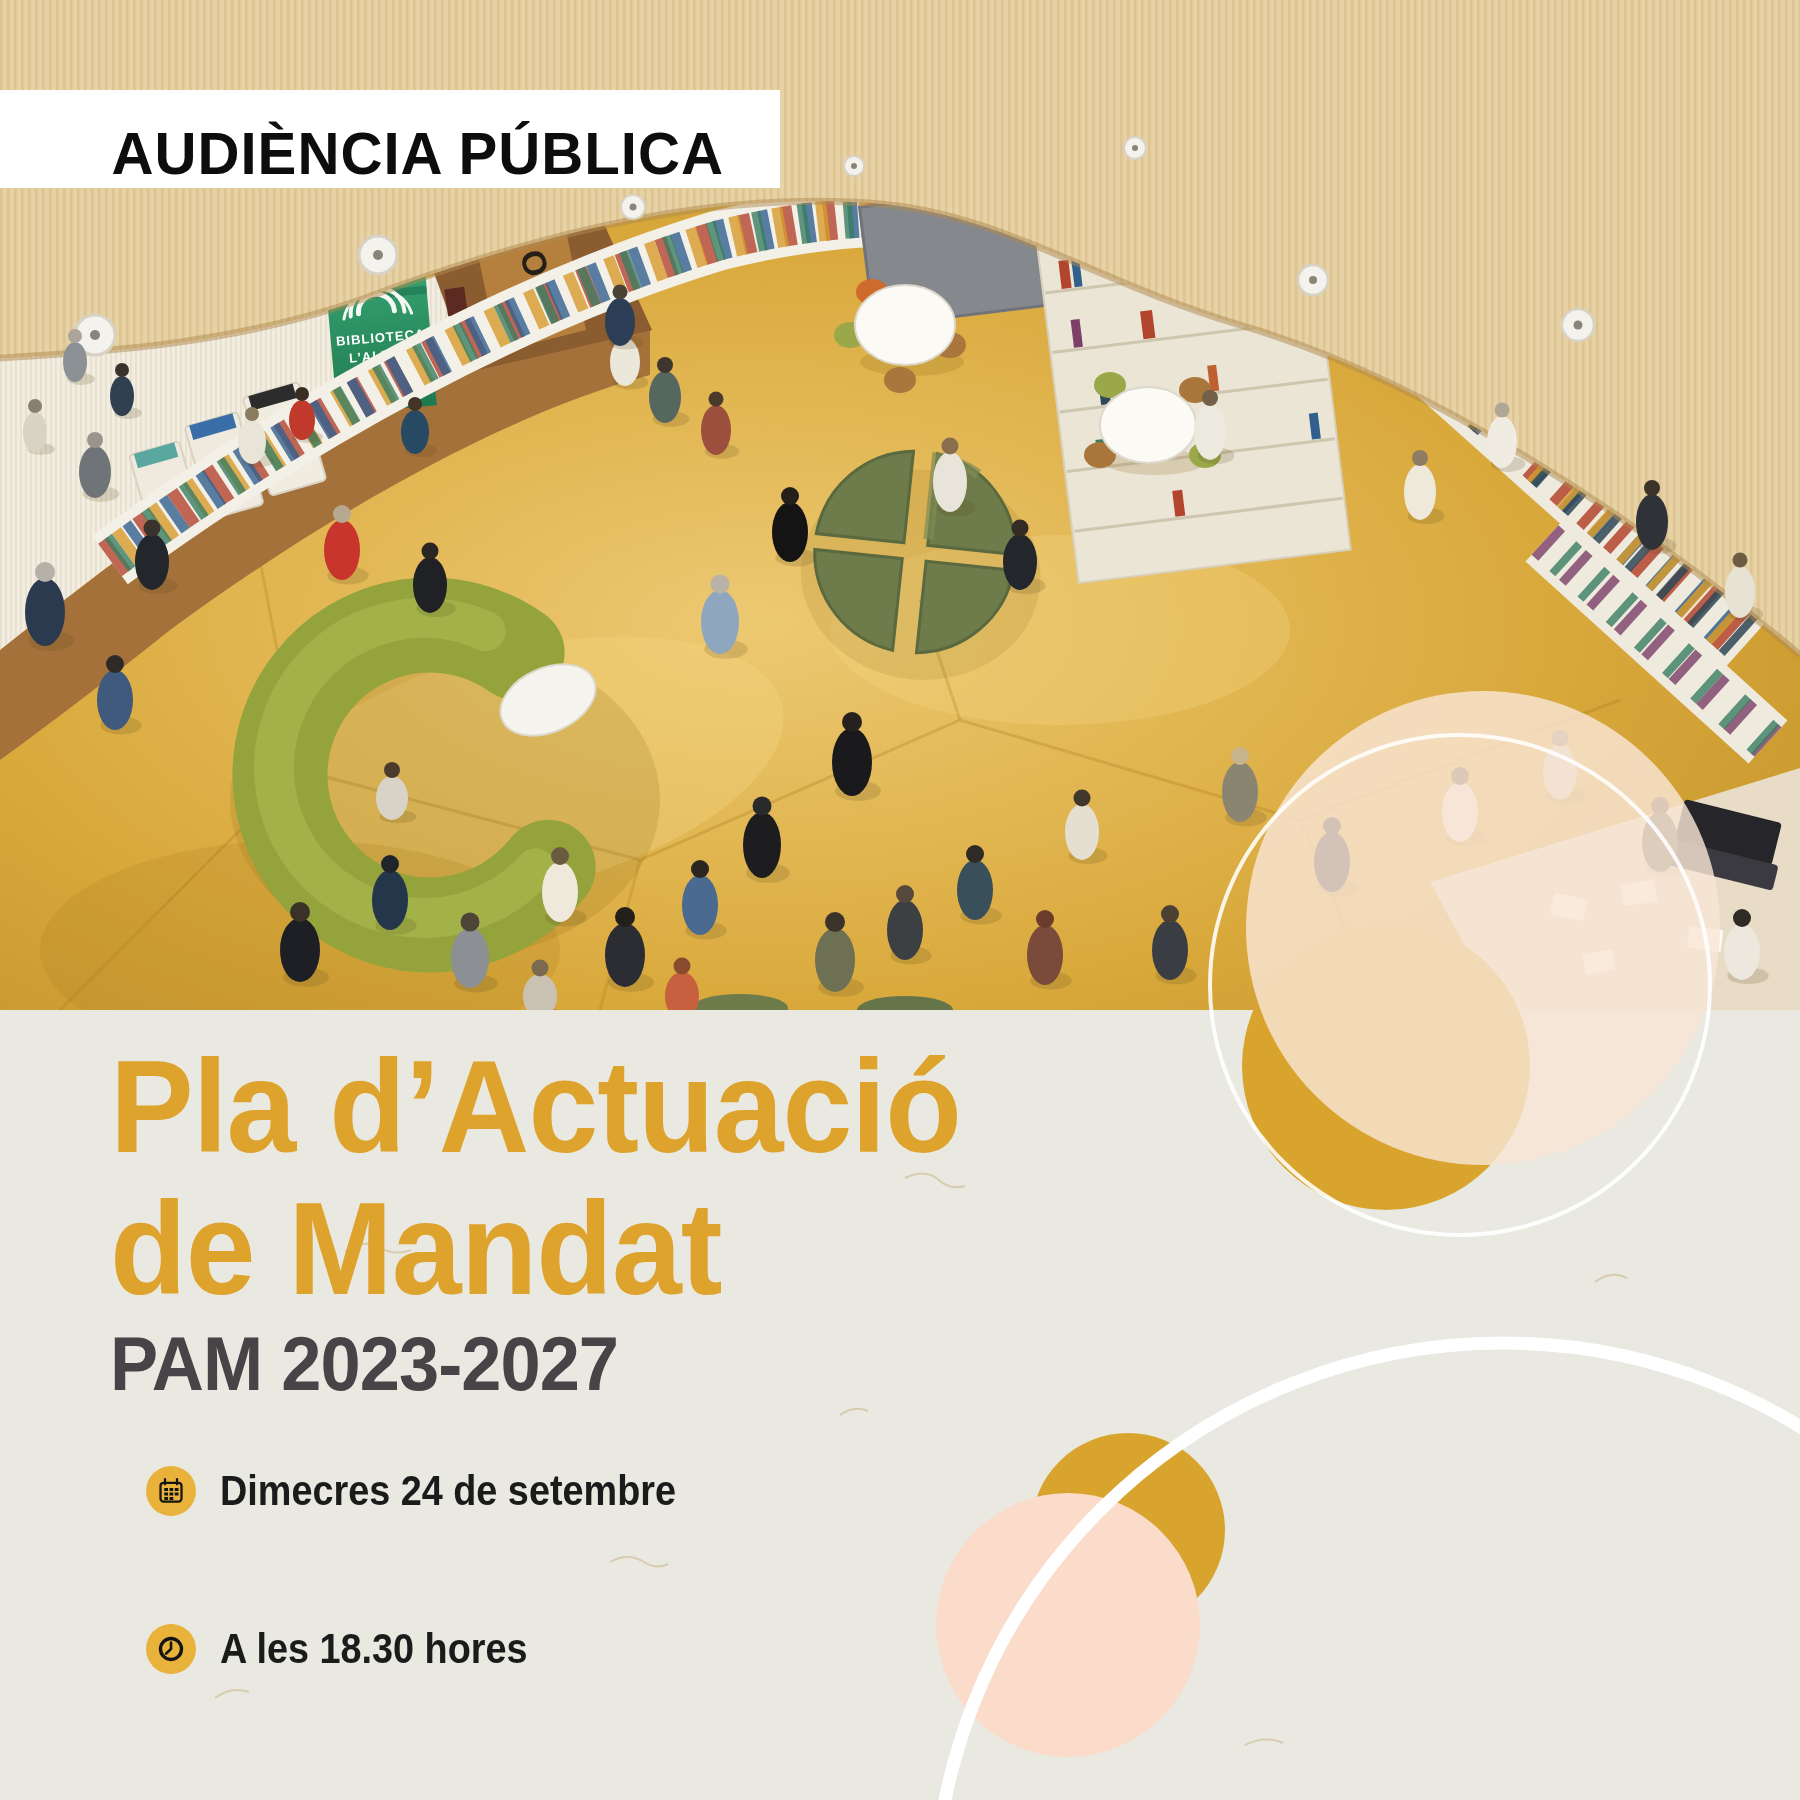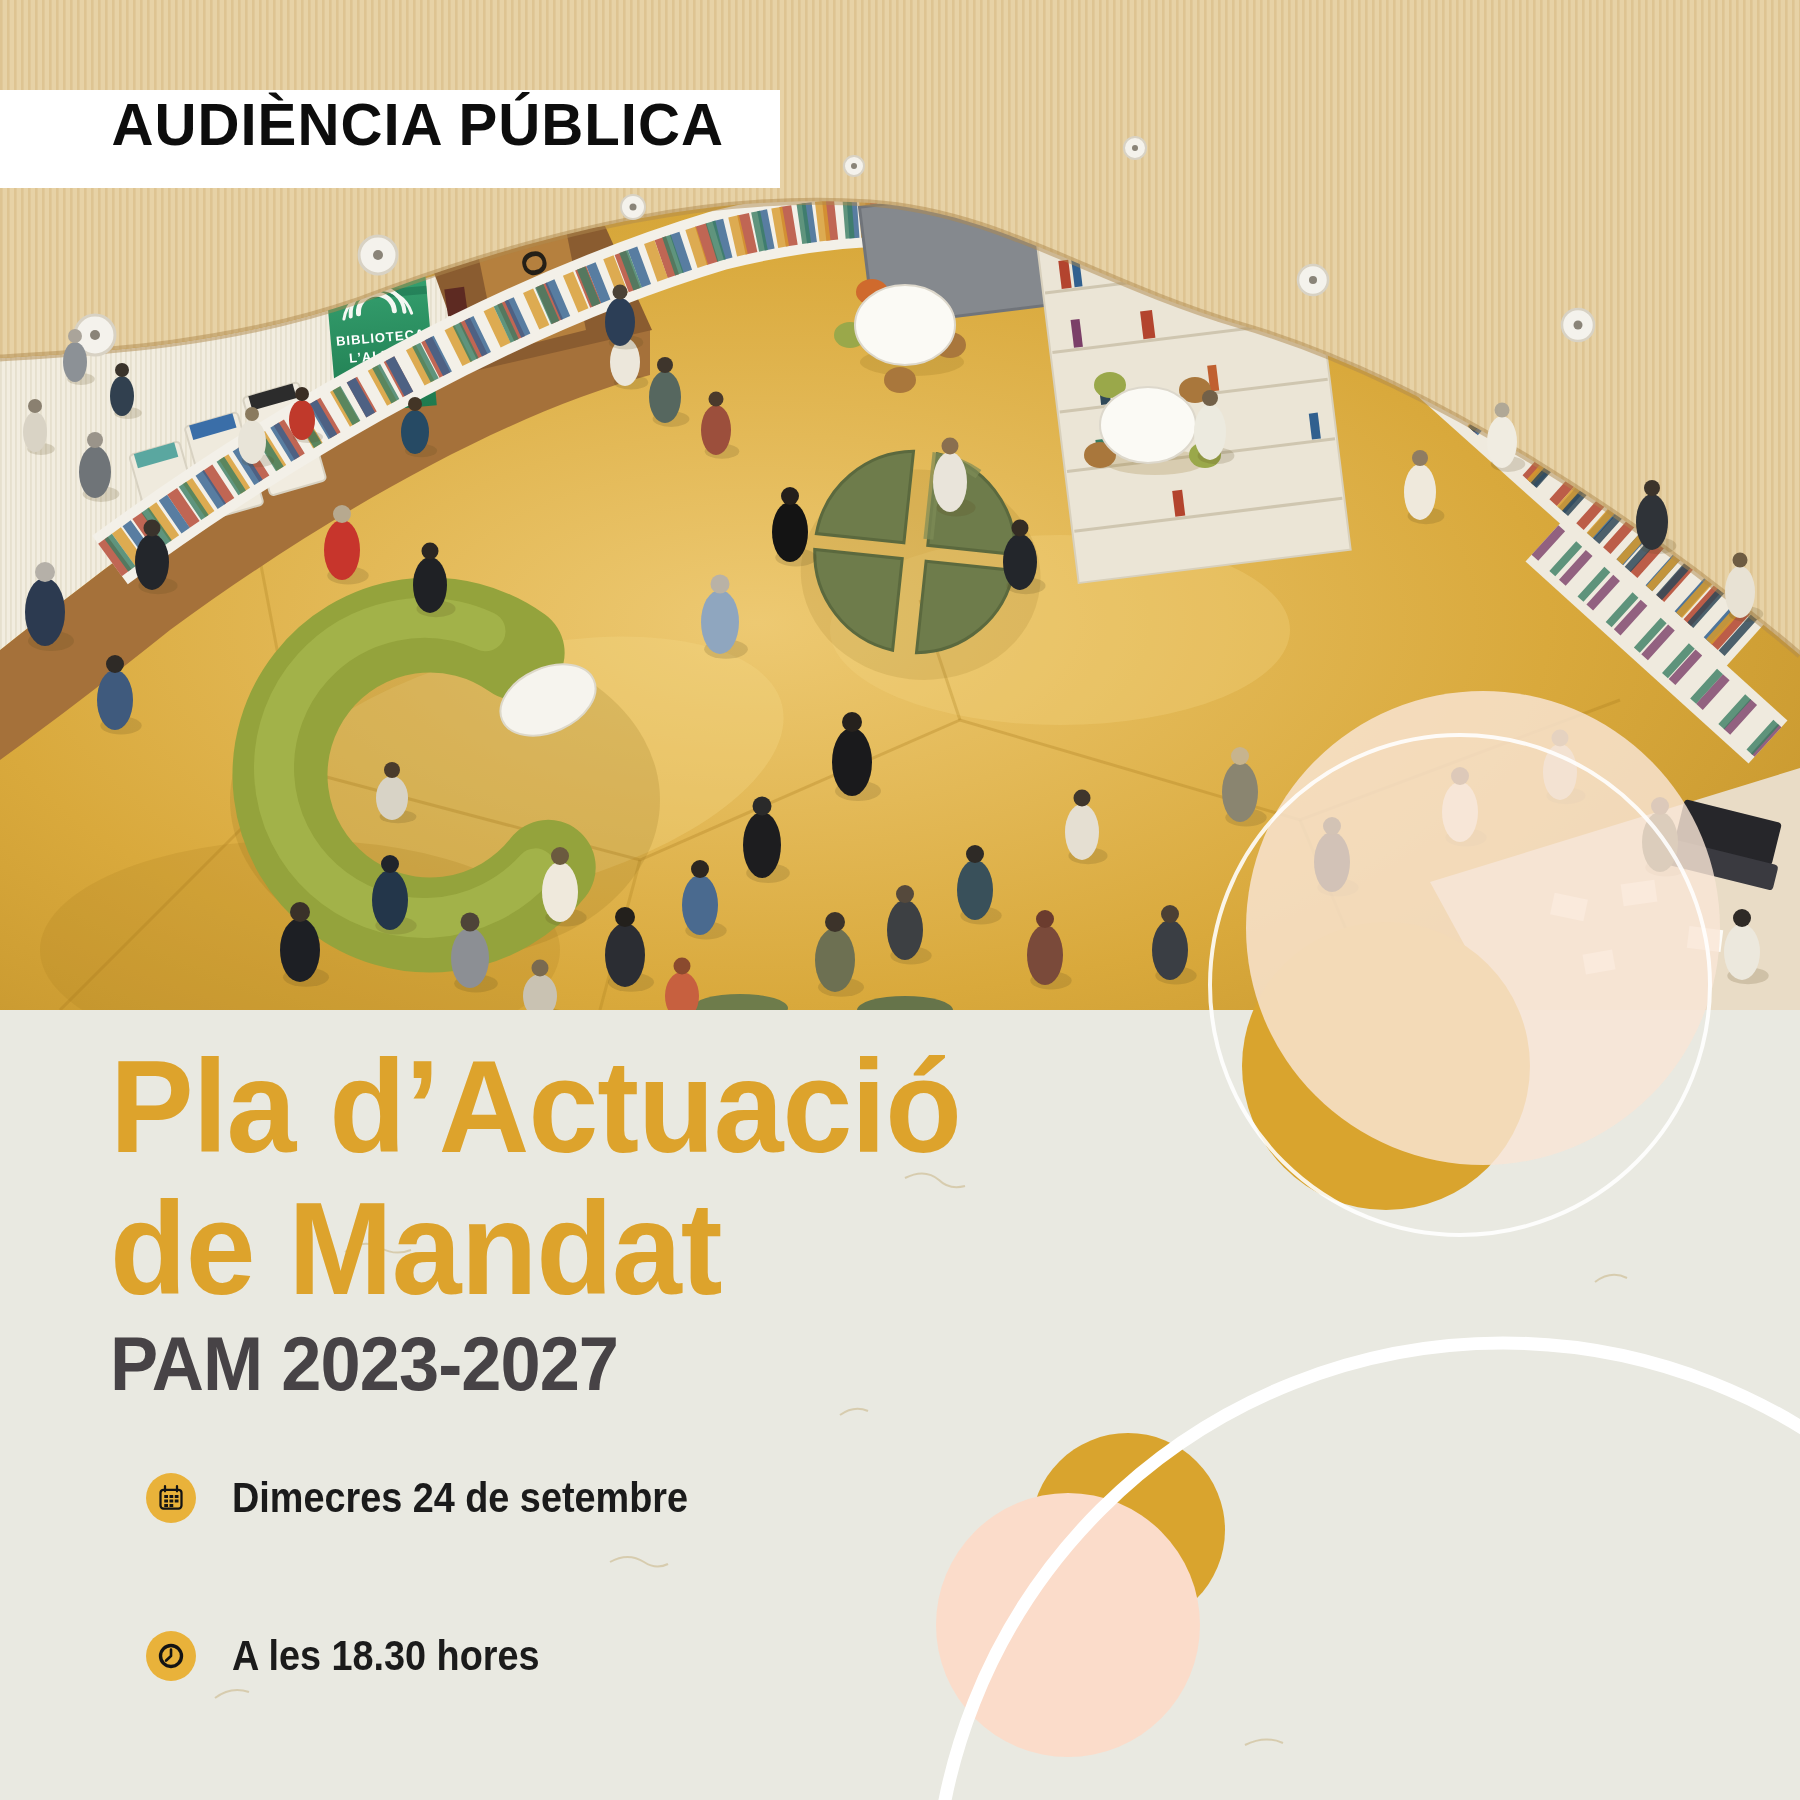--- a/index.html
+++ b/index.html
@@ -7,37 +7,37 @@
     position:relative;width:1800px;height:1800px;overflow:hidden;
     background:#E9E9E1;
     font-family:"Liberation Sans", sans-serif;
   }
   
   .photo{position:absolute;left:0;top:0;width:1800px;height:1010px;z-index:1;}
   .photo svg{display:block;}
   
   .badge{
     position:absolute;left:0;top:90px;width:780px;height:98px;background:#FFFFFF;
-    z-index:10;display:flex;align-items:flex-start;justify-content:center;padding-left:55px;box-sizing:border-box;
+    z-index:10;display:flex;align-items:flex-end;justify-content:center;padding-left:55px;box-sizing:border-box;
   }
   .badge span{
     font-weight:bold;font-size:60px;color:#0D0D0D;letter-spacing:1px;white-space:nowrap;
     transform:scaleX(.97);transform-origin:center;
   }
   
   .decor{position:absolute;left:0;top:0;width:1800px;height:1800px;z-index:5;pointer-events:none;}
   
   .text-layer{position:absolute;left:0;top:0;width:1800px;height:1800px;z-index:6;}
   .title{position:absolute;left:110px;top:1036px;margin:0;
     font-size:132px;line-height:142px;font-weight:bold;color:#DDA32C;
     transform:scaleX(.95);transform-origin:left top;letter-spacing:-1px;white-space:nowrap;}
   .subtitle{position:absolute;left:110px;top:1320px;margin:0;
     font-size:76px;font-weight:bold;color:#474346;
     transform:scaleX(.95);transform-origin:left top;letter-spacing:-1px;white-space:nowrap;}
-  .detail-row{position:absolute;left:146px;display:flex;gap:36px;margin-top:7px;}
+  .detail-row{position:absolute;left:146px;display:flex;gap:24px;}
   .detail-row .icon-circle{
     width:50px;height:50px;border-radius:50%;background:#E9B23A;flex:0 0 auto;
     display:flex;align-items:center;justify-content:center;
   }
   .detail-text{font-weight:bold;font-size:42px;line-height:50px;color:#1B1B1B;
     transform:scaleX(.9);transform-origin:left center;white-space:nowrap;}
   .row3 .detail-text{line-height:58px;transform-origin:left top;}
   .address{font-weight:normal;font-size:34px;line-height:46px;color:#1B1B1B;
     transform:scaleX(.92);transform-origin:left top;white-space:nowrap;}
   .r1{top:1466px;align-items:center;}

